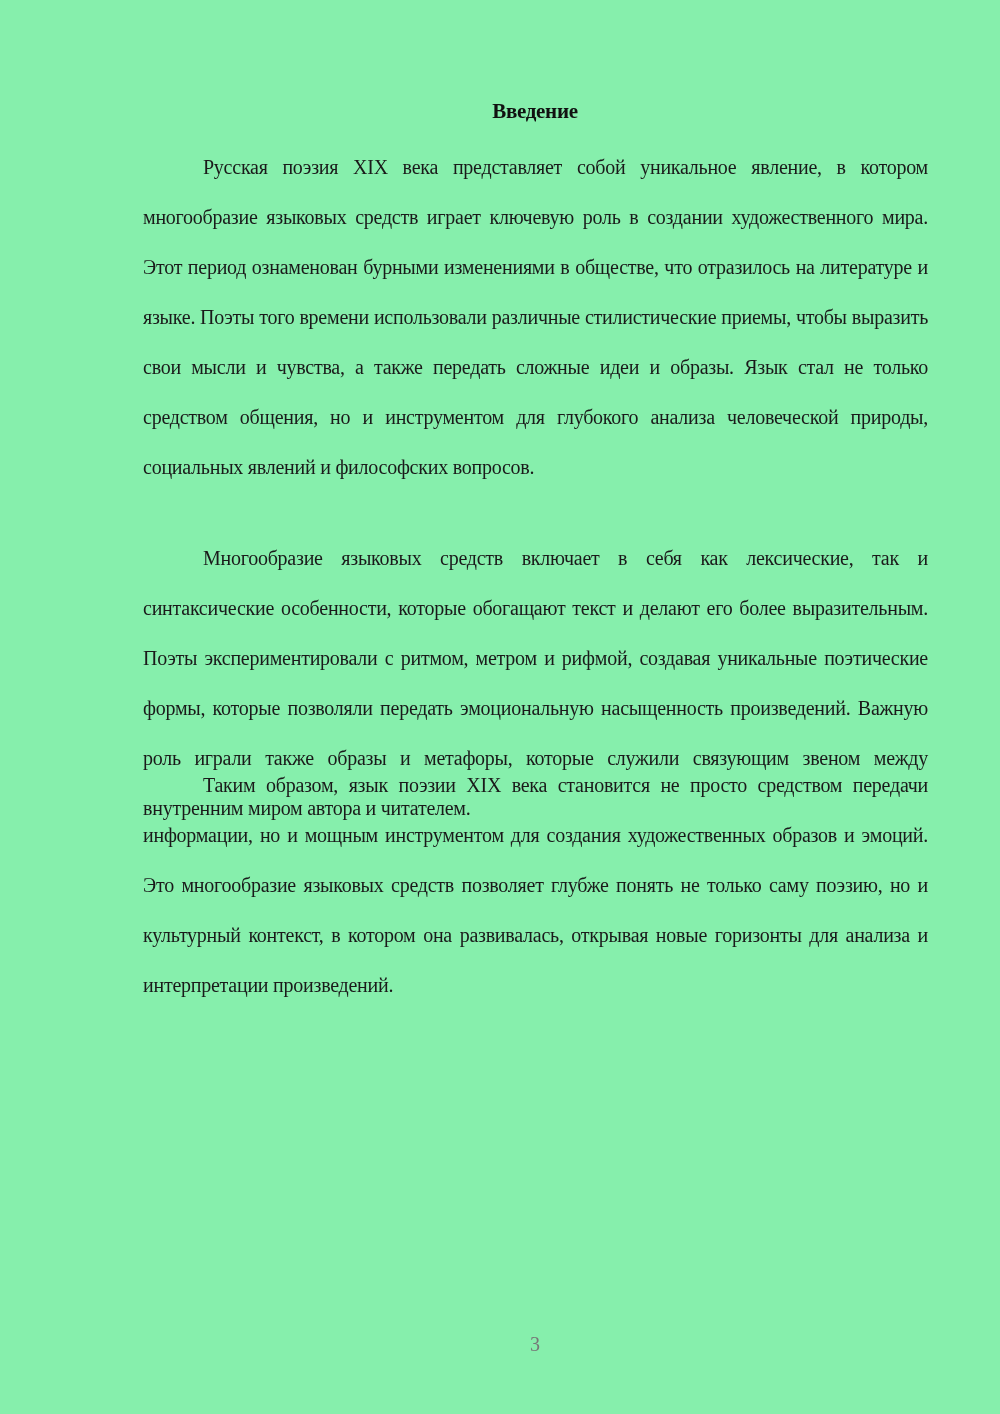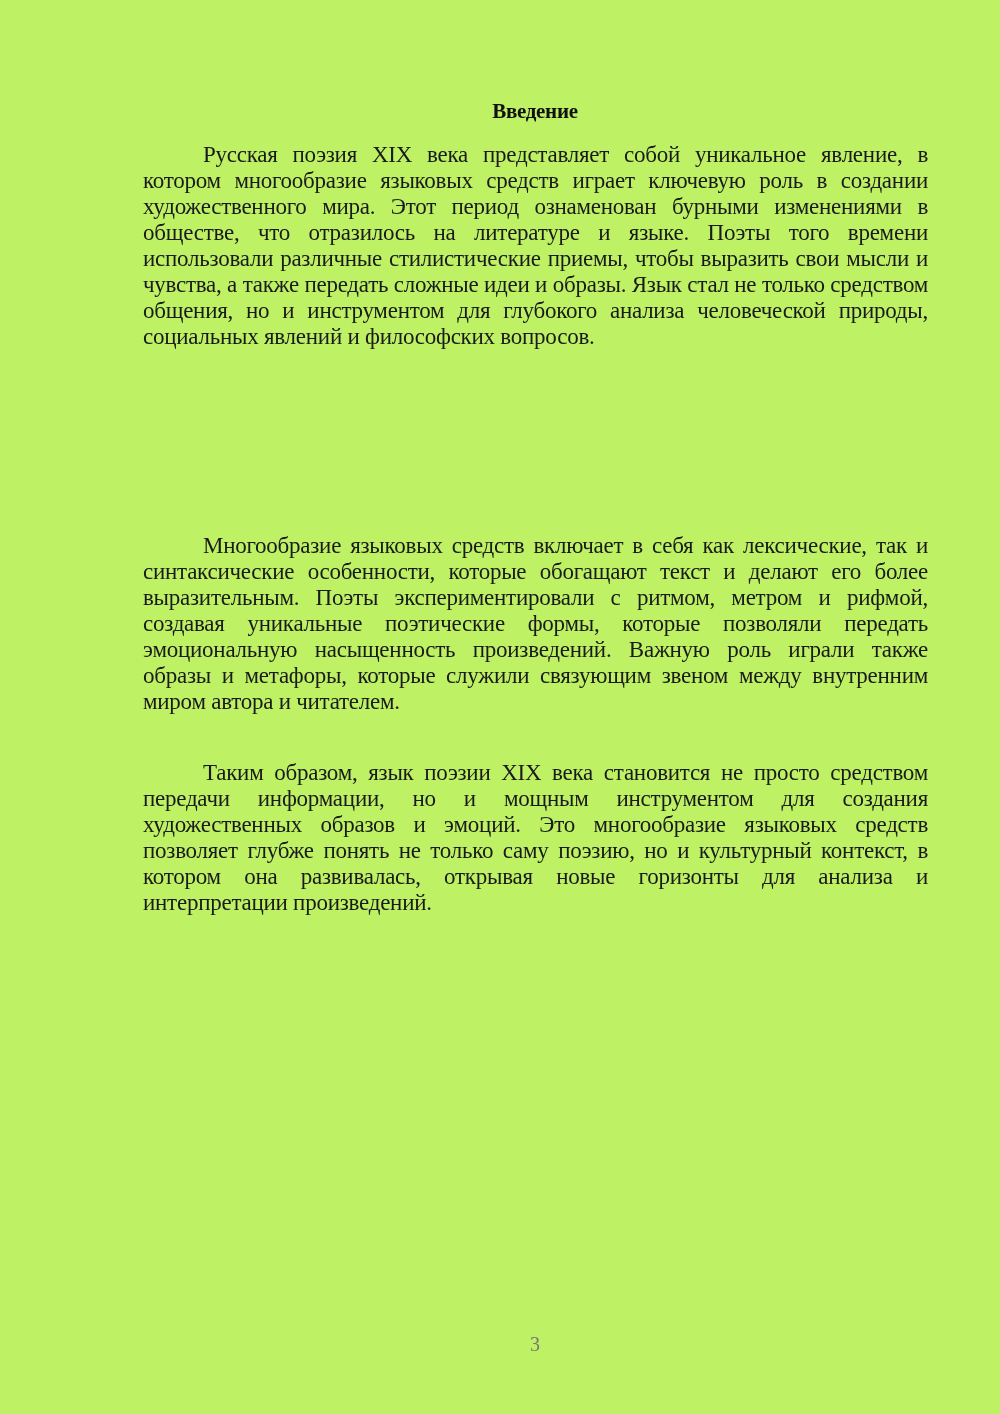--- a/index.html
+++ b/index.html
@@ -13,40 +13,40 @@
       position: relative;
       overflow: hidden;
       font-family: "Liberation Serif", "DejaVu Serif", serif;
       color: #1a1a1a;
     }
     .page {
       position: absolute;
       left: 0; top: 0;
       width: 1000px;
       height: 1414px;
-      background: #bef264;
+      background: #86efac;
     }
     .title {
       position: absolute;
       left: 0;
       width: 1070px;
       top: 97px;
       text-align: center;
       font-weight: bold;
       font-size: 21px;
       line-height: 28px;
       color: #111;
       letter-spacing: -0.3px;
     }
     .para {
       position: absolute;
       left: 143px;
       width: 785px;
-      font-size: 23px;
-      line-height: 26px;
+      font-size: 20px;
+      line-height: 50px;
       text-align: justify;
       text-indent: 60px;
       color: #1a1a1a;
       letter-spacing: -0.25px;
       word-spacing: 0px;
     }
     #p1 { top: 142px; }
     #p2 { top: 533px; }
     #p3 { top: 760px; }
     .page-number {

